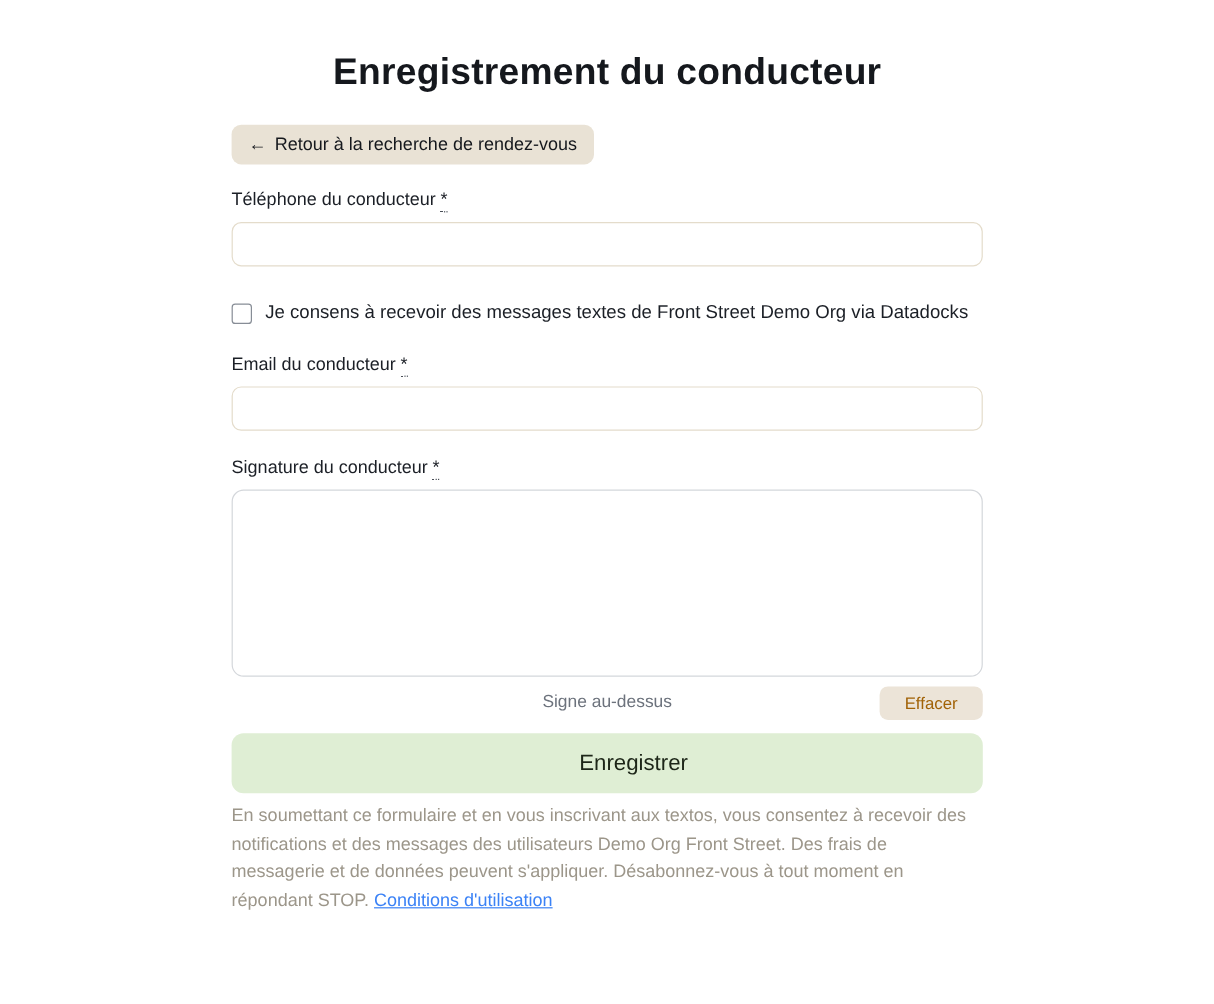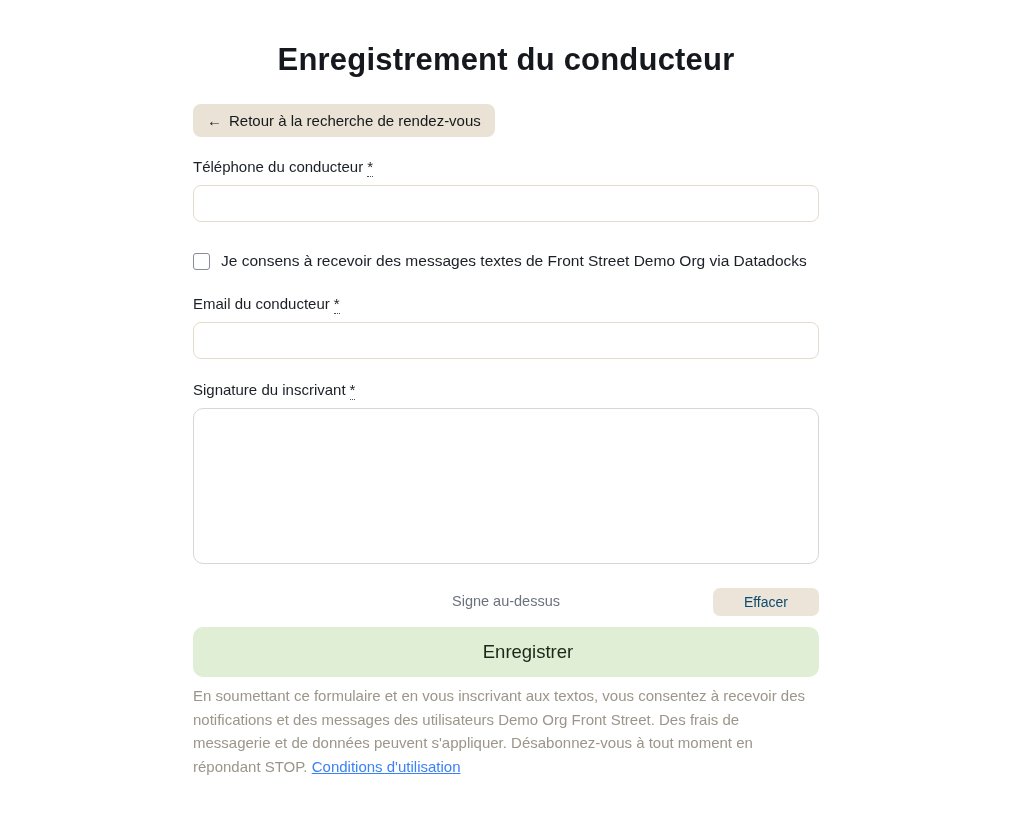--- a/index.html
+++ b/index.html
@@ -92,42 +92,42 @@
     width: 100%;
     height: 156px;
     border: 1px solid #d4d7db;
     border-radius: 10px;
     background: #ffffff;
     cursor: crosshair;
   }
   .sig-row {
     position: relative;
     height: 29px;
-    margin-top: 24px;
+    margin-top: 8px;
     margin-bottom: 10px;
   }
   .sig-hint {
     position: absolute;
     left: 0; right: 0;
     top: 5px;
     text-align: center;
     font-size: 14.5px;
     color: #6c727c;
   }
   .clear-btn {
     position: absolute;
     right: 0;
     top: 0;
     background: #ece4d8;
-    color: #0c4a6e;
+    color: #a16207;
     border: none;
     border-radius: 7px;
     font-family: inherit;
     font-size: 14px;
-    padding: 6px 31px;
+    padding: 6px 21px;
     cursor: pointer;
   }
   .submit-btn {
     display: block;
     width: 100%;
     height: 50px;
     background: #dfeed4;
     color: #1d2618;
     border: none;
     border-radius: 10px;
@@ -175,21 +175,21 @@
 
   <div class="field">
     <label class="field-label">
       <span>Email du conducteur</span><span class="req">*</span>
     </label>
     <input type="text" class="text-input" value="" style="">
   </div>
 
   <div class="field sig-field">
     <label class="field-label">
-      <span>Signature du inscrivant</span><span class="req">*</span>
+      <span>Signature du conducteur</span><span class="req">*</span>
     </label>
     <div class="sig-pad"></div>
     <div class="sig-row">
       <div class="sig-hint">Signe au-dessus</div>
       <button class="clear-btn">Effacer</button>
     </div>
   </div>
 
   <button class="submit-btn">Enregistrer</button>
 

